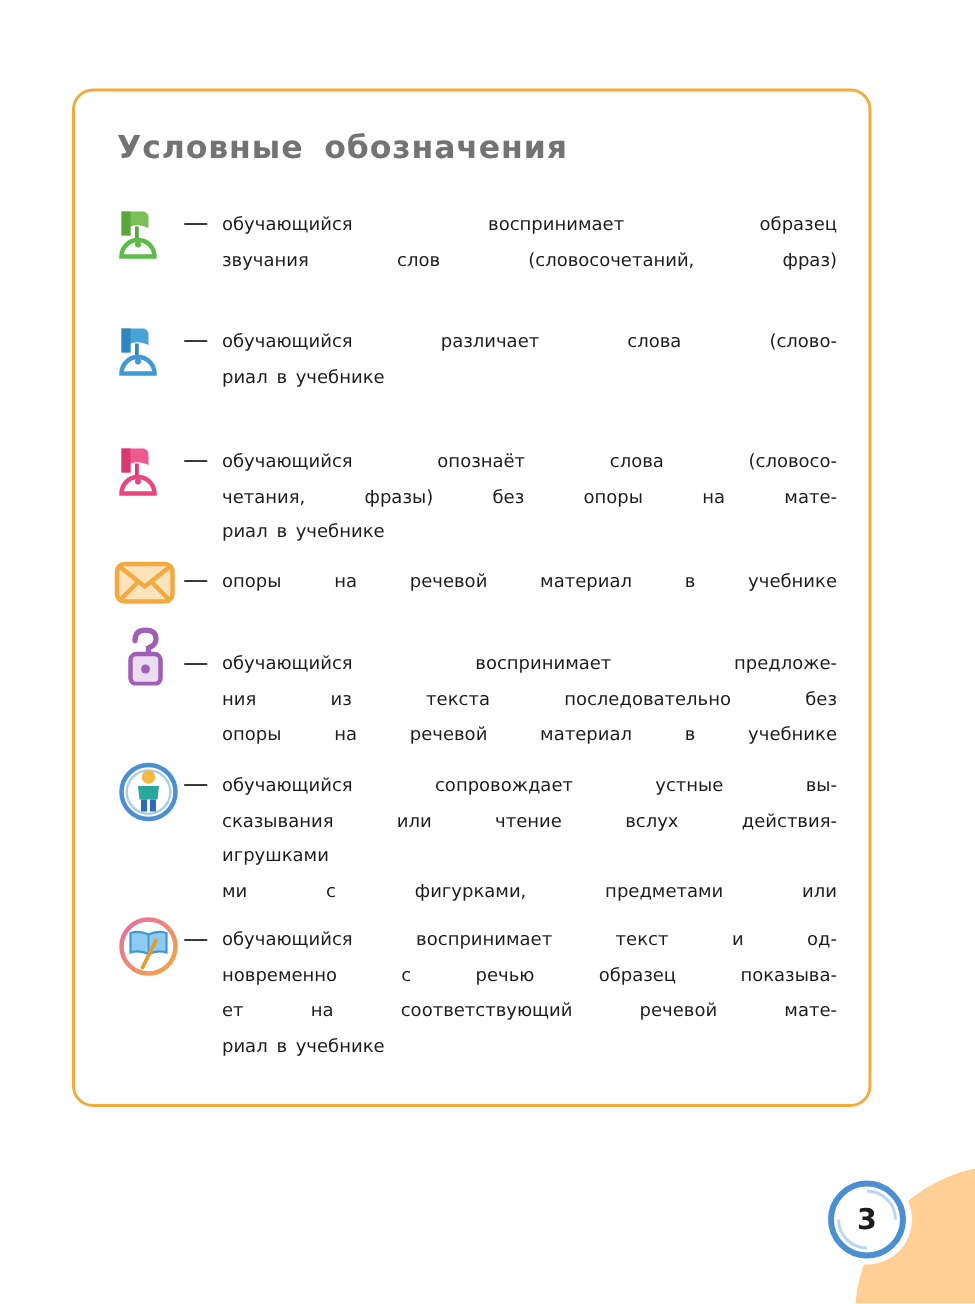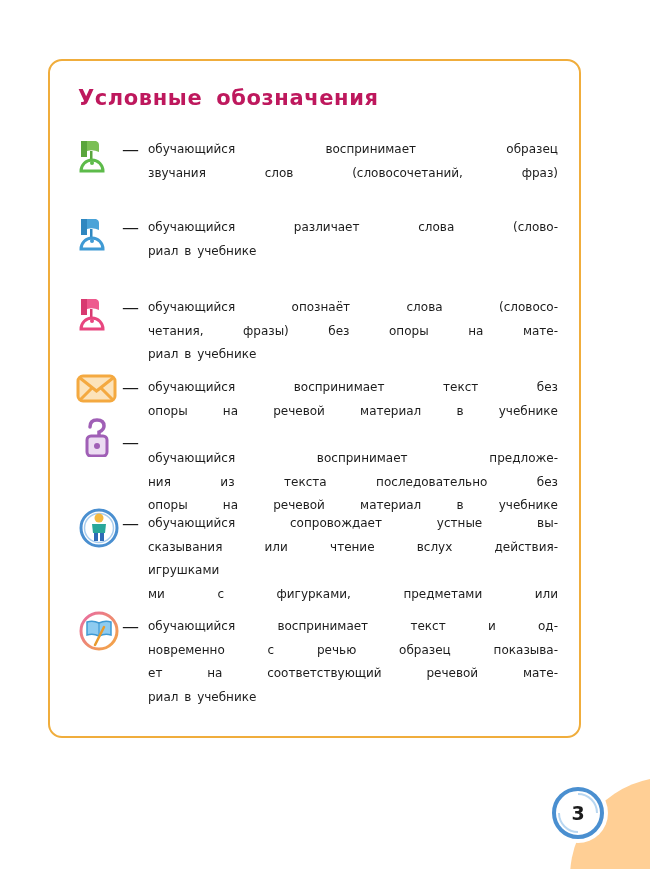--- a/index.html
+++ b/index.html
@@ -10,21 +10,21 @@
     color: #1c1c1c;
   }
   .frame {
     position: absolute; left: 48px; top: 59px; width: 533px; height: 679px;
     border: 2.5px solid #f0ad3c; border-radius: 14px; box-sizing: border-box;
     background: #fff;
   }
   .title {
     position: absolute; left: 78px; top: 86px;
     font-size: 21px; font-weight: bold; letter-spacing: 0.6px; word-spacing: 6px;
-    color: #be185d; margin: 0;
+    color: #737373; margin: 0;
   }
   .entry { position: absolute; left: 76px; width: 484px; }
   .icon { position: absolute; left: 0; top: 0; width: 44px; height: 40px; }
   .dash { position: absolute; left: 46px; top: 0; font-size: 17px; line-height: 23.5px; }
   .text {
     position: absolute; left: 72px; width: 410px;
     font-size: 12px; line-height: 23.5px; text-align: justify;
     word-spacing: 2px;
   }
   .text span.line { display: block; text-align: justify; text-align-last: justify; white-space: nowrap; }
@@ -105,35 +105,34 @@
 <div class="entry" style="top:376px;">
   <span class="icon" style="top:-3px;">
     <svg width="44" height="40" viewBox="0 0 44 40">
       <rect x="2" y="3" width="37" height="25" rx="5" fill="#fce3bb" stroke="#f4a940" stroke-width="3"></rect>
       <path d="M4 5 L20.5 18 L37 5" fill="none" stroke="#f4a940" stroke-width="3"></path>
       <path d="M4 27 L16 15 M37 27 L25 15" fill="none" stroke="#f4a940" stroke-width="3"></path>
     </svg>
   </span>
   <span class="dash">—</span>
   <div class="text" style="top:0;">
-    <span class="line">обучающийся воспринимает текст без</span>
     <span class="line">опоры на речевой материал в учебнике</span>
   </div>
 </div>
 
 <div class="entry" style="top:431px;">
   <span class="icon" style="top:-14px;">
     <svg width="44" height="40" viewBox="0 0 44 40">
       <path d="M14 10 Q14 3 21 3 Q28 3 28 9 Q28 13 23 15 L23 18" fill="none" stroke="#a05fb6" stroke-width="3.5" stroke-linecap="round"></path>
       <rect x="11" y="19" width="20" height="20" rx="4" fill="#ecdcf2" stroke="#a05fb6" stroke-width="3"></rect>
       <circle cx="21" cy="29" r="3" fill="#a05fb6"></circle>
     </svg>
   </span>
   <span class="dash">—</span>
-  <div class="text" style="top:16px;">
+  <div class="text" style="top:0;">
     <span class="line">обучающийся воспринимает предложе-</span>
     <span class="line">ния из текста последовательно без</span>
     <span class="line">опоры на речевой материал в учебнике</span>
   </div>
 </div>
 
 <div class="entry" style="top:512px;">
   <span class="icon" style="top:-5px; left:2px;">
     <svg width="44" height="42" viewBox="0 0 44 42">
       <circle cx="21" cy="21" r="18" fill="#ffffff" stroke="#4a8fd0" stroke-width="3"></circle>

